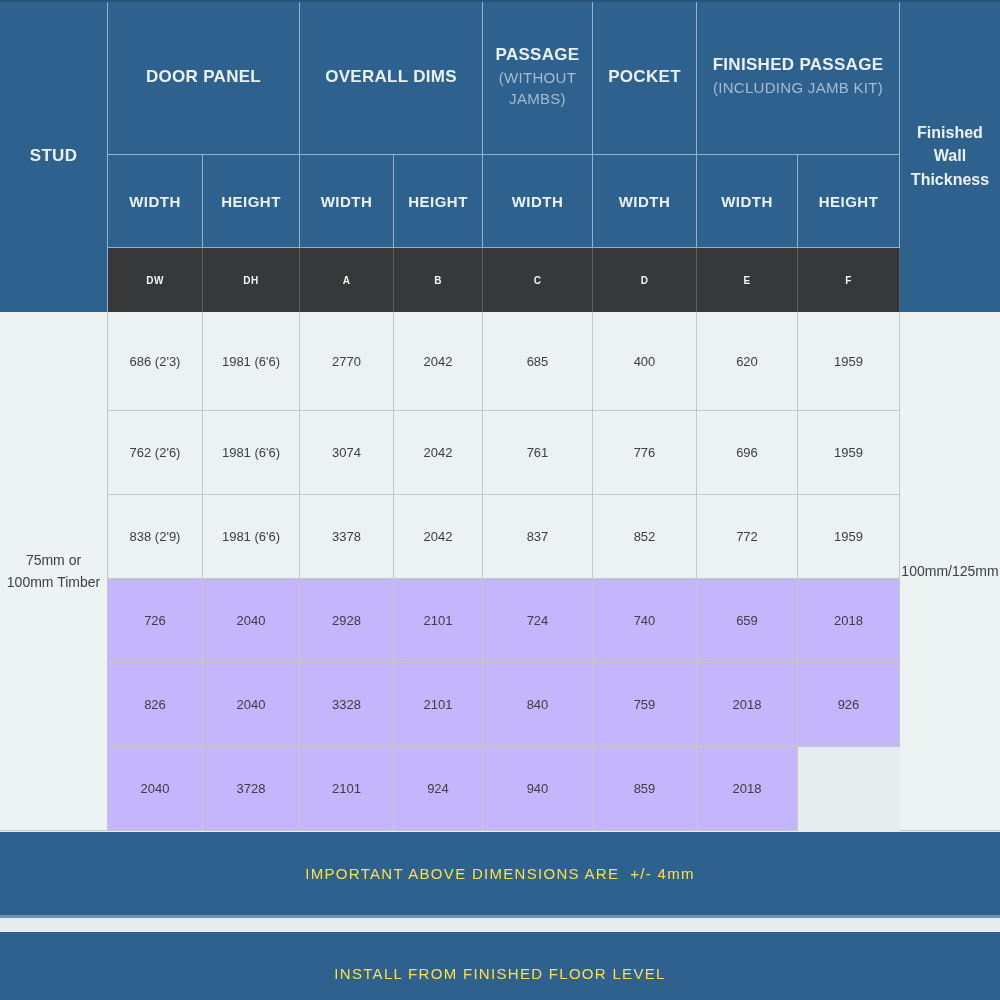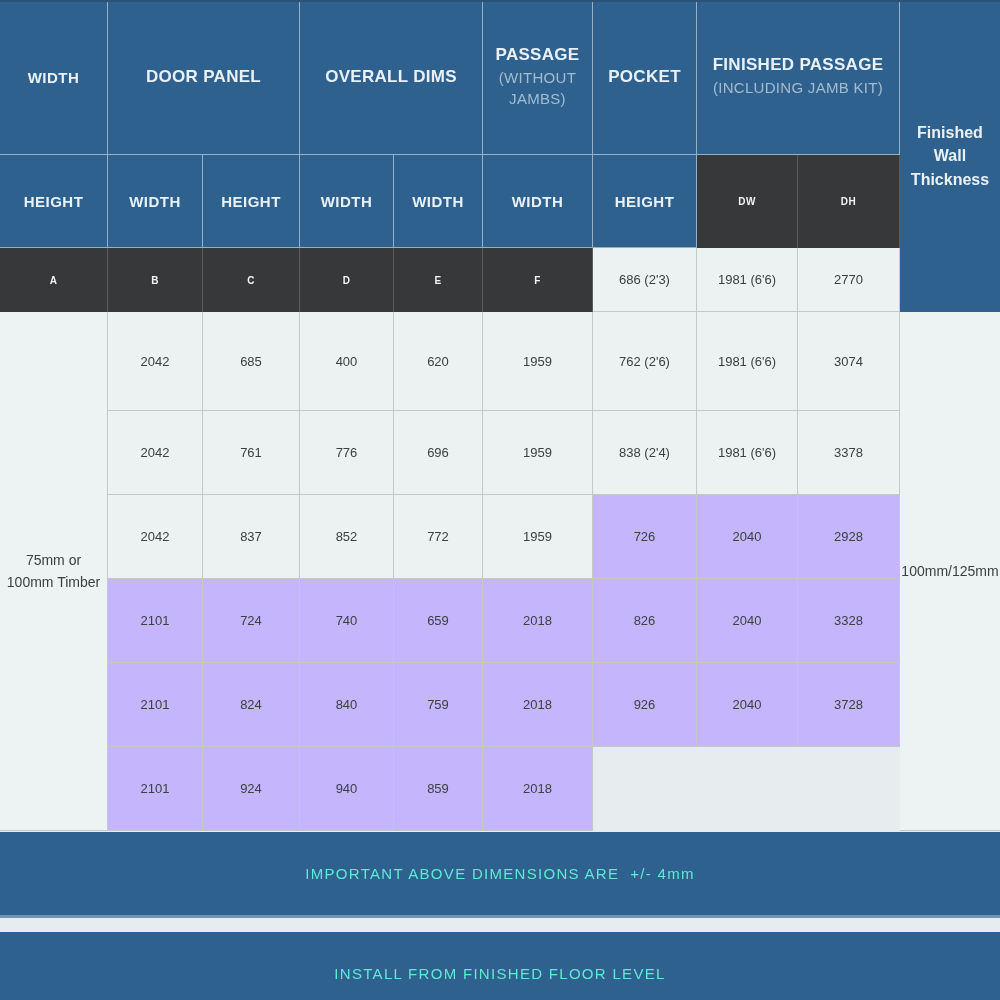--- a/index.html
+++ b/index.html
@@ -32,34 +32,37 @@
     border-right:1px solid #5a5d5f; letter-spacing:0.5px;
   }
   .data { font-size:13px; color:#3b4043; border-right:1px solid #c3c9c9; border-bottom:1px solid #c3c9c9; }
   .light { background:#ecf1f1; }
   .shade { background:#c4b5fd; }
   .side { background:#edf2f2; font-size:14px; color:#3b4043; line-height:1.6; border-bottom:1px solid #c3c9c9; }
   .side-left { border-right:1px solid #c3c9c9; }
   .banner {
     position:absolute; left:0; width:1000px; background:#2f618e;
     display:flex; align-items:center; justify-content:center;
-    color:#5eead4; font-size:15px; letter-spacing:1.3px; white-space:pre;
+    color:#fde047; font-size:15px; letter-spacing:1.3px; white-space:pre;
   }
   .banner-1 { top:832px; height:83px; }
   .banner-sep { position:absolute; left:0; top:915px; width:1000px; height:3px; background:#6d93b2; }
   .banner-2 { top:932px; height:82px; }
 </style>
 </head>
 <body>
 
 <div class="canvas">
   <div class="top-line"></div>
 
   <div class="grid">
 
+    <div class="cell hb group stud-cell" style="grid-area:1/1/4/2">
+      <span>STUD</span>
+    </div>
     <div class="cell hb group" style="grid-area:1/2/2/4">
       <span>DOOR PANEL</span>
     </div>
     <div class="cell hb group" style="grid-area:1/4/2/6">
       <span>OVERALL DIMS</span>
     </div>
     <div class="cell hb group" style="grid-area:1/6/2/7">
       <div>
         <div>PASSAGE</div>
         <div class="sub-note" style="max-width:92px;">(WITHOUT JAMBS)</div>
@@ -120,21 +123,21 @@
 
     <div class="cell data light">762 (2'6)</div>
     <div class="cell data light">1981 (6'6)</div>
     <div class="cell data light">3074</div>
     <div class="cell data light">2042</div>
     <div class="cell data light">761</div>
     <div class="cell data light">776</div>
     <div class="cell data light">696</div>
     <div class="cell data light">1959</div>
 
-    <div class="cell data light">838 (2'4)</div>
+    <div class="cell data light">838 (2'9)</div>
     <div class="cell data light">1981 (6'6)</div>
     <div class="cell data light">3378</div>
     <div class="cell data light">2042</div>
     <div class="cell data light">837</div>
     <div class="cell data light">852</div>
     <div class="cell data light">772</div>
     <div class="cell data light">1959</div>
 
     <div class="cell data shade">726</div>
     <div class="cell data shade">2040</div>
@@ -142,21 +145,20 @@
     <div class="cell data shade">2101</div>
     <div class="cell data shade">724</div>
     <div class="cell data shade">740</div>
     <div class="cell data shade">659</div>
     <div class="cell data shade">2018</div>
 
     <div class="cell data shade">826</div>
     <div class="cell data shade">2040</div>
     <div class="cell data shade">3328</div>
     <div class="cell data shade">2101</div>
-    <div class="cell data shade">824</div>
     <div class="cell data shade">840</div>
     <div class="cell data shade">759</div>
     <div class="cell data shade">2018</div>
 
     <div class="cell data shade">926</div>
     <div class="cell data shade">2040</div>
     <div class="cell data shade">3728</div>
     <div class="cell data shade">2101</div>
     <div class="cell data shade">924</div>
     <div class="cell data shade">940</div>

